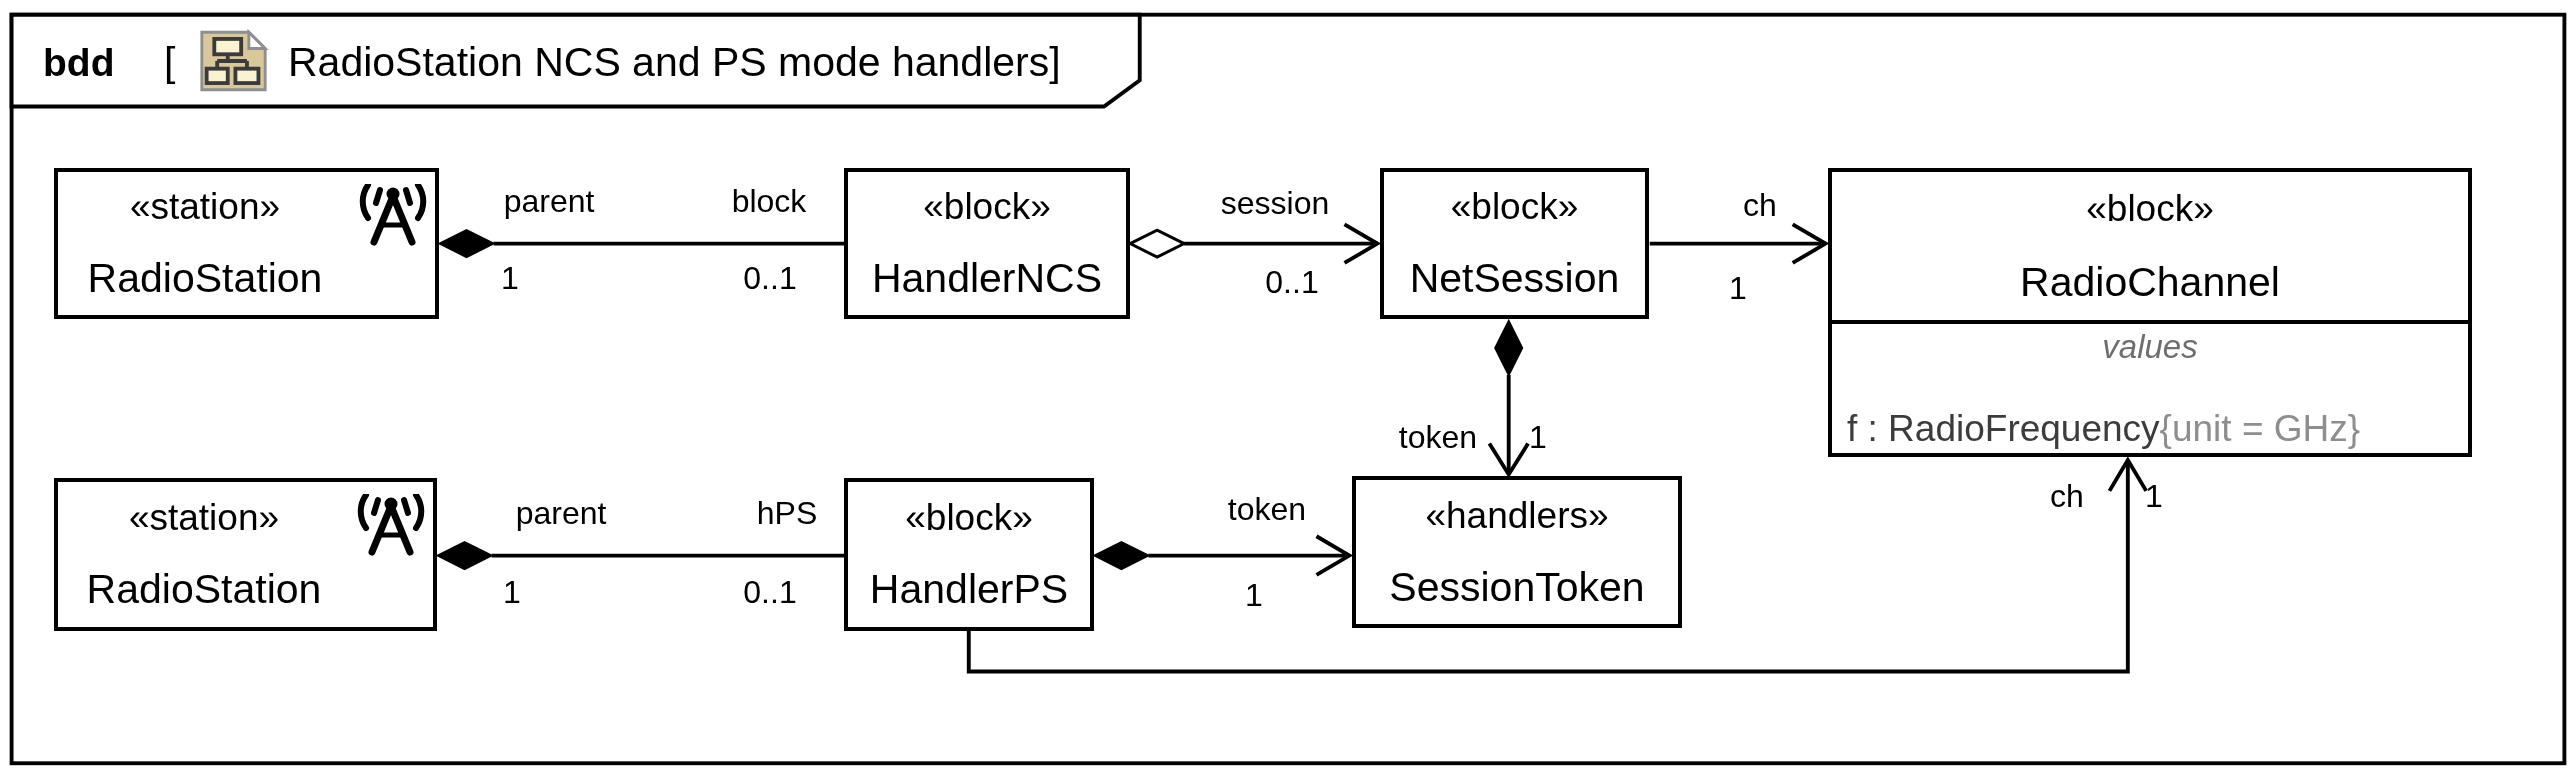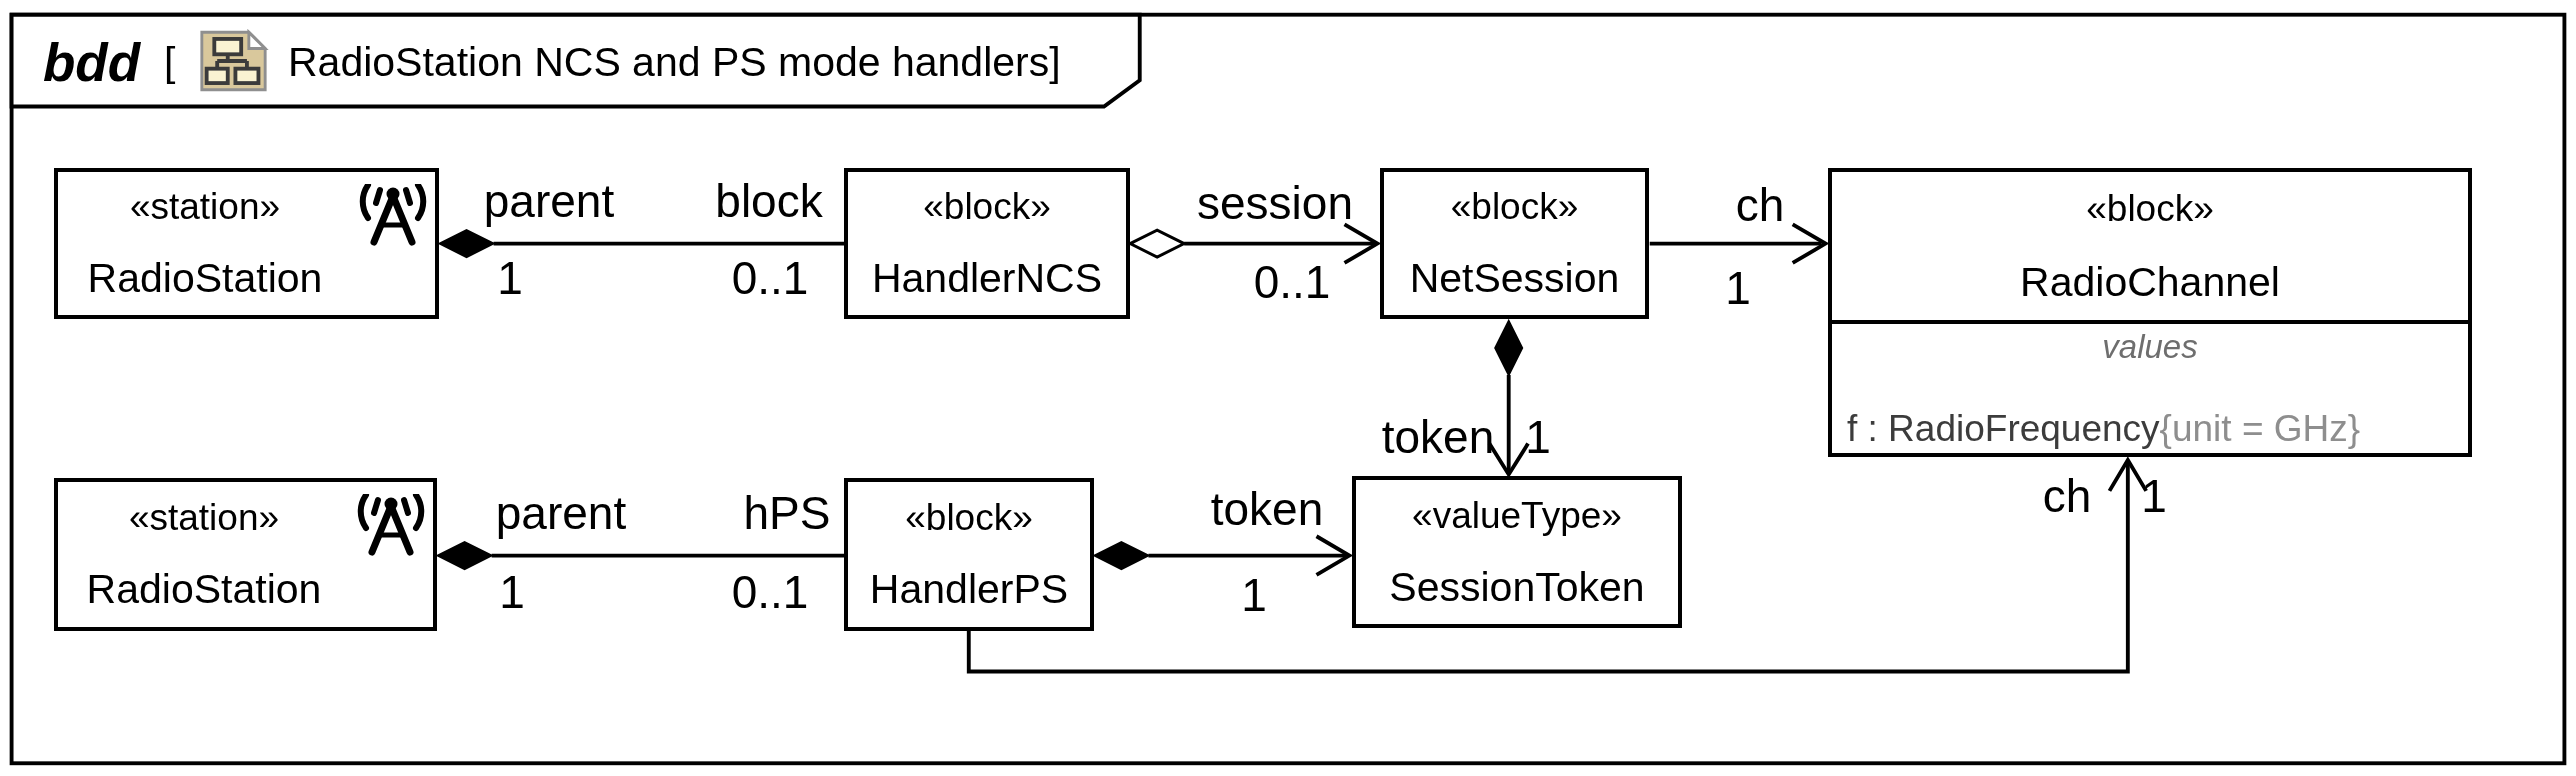--- a/index.html
+++ b/index.html
@@ -24,21 +24,21 @@
   .stereo{
     font-size:37px;color:#000;text-align:center;line-height:1;
   }
   .bname{
     font-size:41px;font-weight:normal;color:#000;text-align:center;line-height:1;
   }
   .has-icon .stereo,.has-icon .bname{margin-right:83px;}
   .antenna{position:absolute;right:7.7px;top:11.6px;}
   .lbl{
     position:absolute;
-    font-size:46px;color:#000;line-height:1;white-space:nowrap;
+    font-size:32px;color:#000;line-height:1;white-space:nowrap;
     transform:translate(-50%,-50%);
     z-index:3;
   }
   
   .rc{justify-content:flex-start;padding:0;}
   .rc-top{
     height:148px;display:flex;flex-direction:column;justify-content:space-around;
     box-sizing:border-box;
   }
   .rc-values{
@@ -49,21 +49,21 @@
   .values-label{
     font-size:33px;font-style:italic;color:#6e6e6e;text-align:center;line-height:1;
   }
   .prop-line{
     font-size:37px;line-height:1;padding-left:15px;white-space:nowrap;
   }
   .prop-prefix{color:#3c3c3c;}
   .prop-constraint{color:#8e8e8e;}
   
   .title-item{position:absolute;transform:translateY(-50%);line-height:1;white-space:nowrap;z-index:4;}
-  .kind{font-size:53px;font-weight:bold;color:#000;font-style:italic;}
+  .kind{font-size:39px;font-weight:bold;color:#000;}
   .bracket{font-size:41px;color:#000;}
   .diagram-title{font-size:41px;color:#000;text-align:right;}
   #bdd-icon{position:absolute;left:198px;top:29px;z-index:4;}
 </style>
 </head>
 <body>
 
 <div id="canvas">
 
   <svg id="wires" width="2576" height="777" viewBox="0 0 2667 804">
@@ -169,21 +169,21 @@
       <path d="M9 1 C2 11 2 24 9 34 M59 1 C66 11 66 24 59 34" stroke="#000" stroke-width="6" stroke-linecap="round" fill="none"></path>
     </svg>
   </div>
 
   <div class="block" style="left:844px;top:478px;width:250px;height:153px">
     <div class="stereo">«block»</div>
     <div class="bname">HandlerPS</div>
   </div>
 
   <div class="block" style="left:1352px;top:476px;width:330px;height:152px">
-    <div class="stereo">«valueType»</div>
+    <div class="stereo">«handlers»</div>
     <div class="bname">SessionToken</div>
   </div>
 
   <span class="lbl" style="left:549px;top:201px">parent</span>
   <span class="lbl" style="left:510px;top:278px">1</span>
   <span class="lbl" style="left:769px;top:201px">block</span>
   <span class="lbl" style="left:770px;top:278px">0..1</span>
 
   <span class="lbl" style="left:1275px;top:203px">session</span>
   <span class="lbl" style="left:1292px;top:282px">0..1</span>

